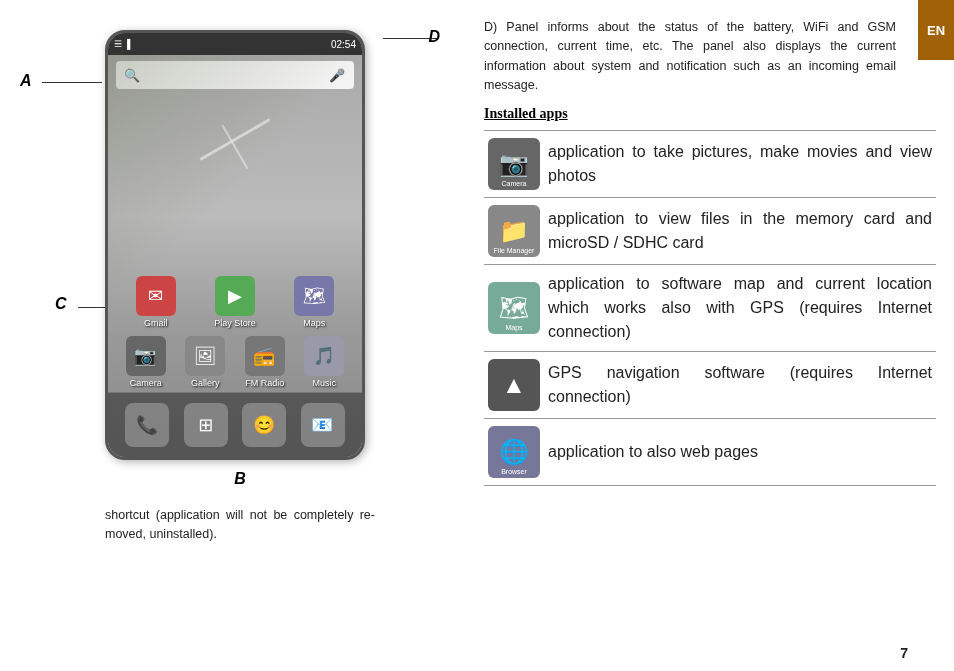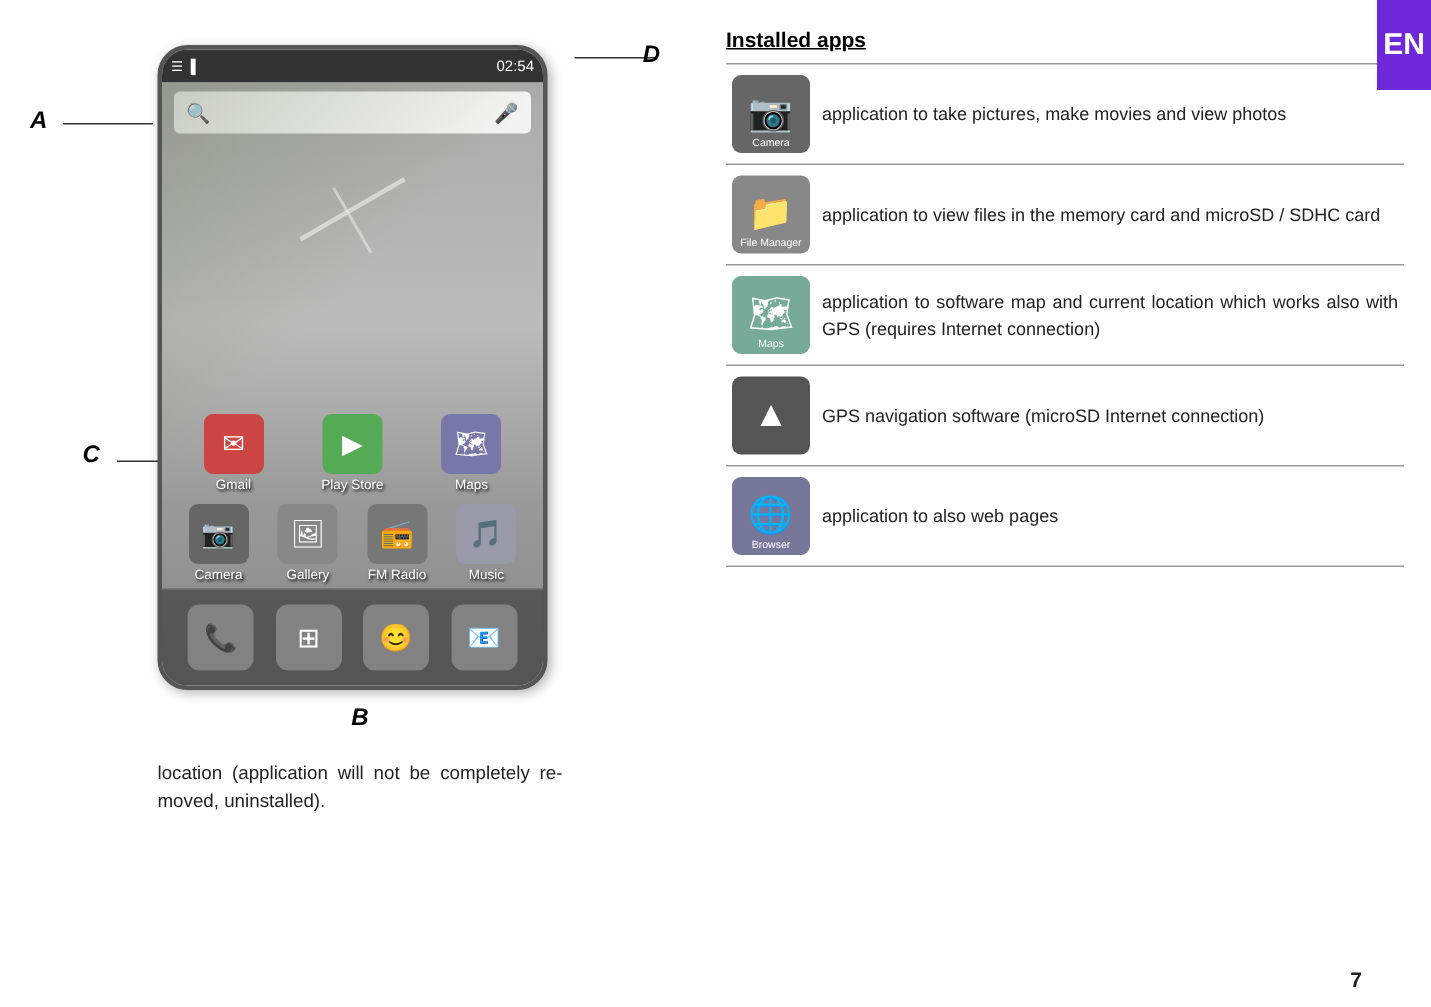--- a/index.html
+++ b/index.html
@@ -237,24 +237,24 @@
       border-left: none;
       display: flex;
       flex-direction: column;
       position: relative;
     }
 
     .lang-badge {
       position: absolute;
       top: 0;
       right: 0;
-      background: #6d28d9;
-      color: #fff;
-      font-weight: bold;
-      font-size: 20px;
+      background: #a16207;
+      color: #fff;
+      font-weight: bold;
+      font-size: 13px;
       width: 36px;
       height: 60px;
       display: flex;
       align-items: center;
       justify-content: center;
       writing-mode: horizontal-tb;
     }
 
     .panel-text {
       font-size: 12.5px;
@@ -264,20 +264,21 @@
       color: #222;
       padding-right: 40px;
     }
 
     .section-title {
       font-size: 14px;
       font-weight: bold;
       text-decoration: underline;
       margin-bottom: 8px;
       color: #000;
+      font-family: Liberation Serif, serif;
     }
 
     .apps-table {
       width: 100%;
       border-collapse: collapse;
     }
 
     .apps-table tr {
       border-top: 1px solid #999;
     }
@@ -317,21 +318,21 @@
     .app-icon-sublabel {
       font-size: 7px;
       color: #fff;
       position: absolute;
       bottom: 3px;
       text-align: center;
       width: 100%;
     }
 
     .app-cell-text {
-      font-size: 12px;
+      font-size: 16px;
       line-height: 1.5;
       color: #222;
       text-align: justify;
       padding-right: 38px;
     }
 
     .page-number {
       position: absolute;
       bottom: 10px;
       right: 46px;
@@ -434,27 +435,28 @@
           <div class="dock-icon" style="font-size:18px;">📧</div>
         </div>
       </div>
     </div>
   </div>
 
   <div class="label-b-row">
     <span class="label-b">B</span>
   </div>
 
-  <p class="bottom-caption">location (application will not be completely re-moved, uninstalled).</p>
+  <p class="bottom-caption">shortcut (application will not be completely re-moved, uninstalled).</p>
 </div>
 
 <div class="right-panel">
 
   <div class="lang-badge">EN</div>
 
+  <p class="panel-text">D) Panel informs about the status of the battery, WiFi and GSM connection, current time, etc. The panel also displays the current information about system and notification such as an incoming email message.</p>
 
   <div class="section-title">Installed apps</div>
 
 
   <table class="apps-table">
     <tbody id="apps-tbody">
     <tr>
       <td class="app-cell-icon">
         <div class="app-icon-box" style="background:#666;">
           <span class="app-icon-symbol">📷</span>
@@ -481,21 +483,21 @@
       </td>
       <td class="app-cell-text">application to software map and current location which works also with GPS (requires Internet connection)</td>
     </tr>
         <tr>
       <td class="app-cell-icon">
         <div class="app-icon-box" style="background:#555;">
           <span class="app-icon-symbol">▲</span>
 
         </div>
       </td>
-      <td class="app-cell-text">GPS navigation software (microSD Internet connection)</td>
+      <td class="app-cell-text">GPS navigation software (requires Internet connection)</td>
     </tr>
         <tr>
       <td class="app-cell-icon">
         <div class="app-icon-box" style="background:#779;">
           <span class="app-icon-symbol">🌐</span>
           <span class="app-icon-sublabel">Browser</span>
         </div>
       </td>
       <td class="app-cell-text">application to also web pages</td>
     </tr>

